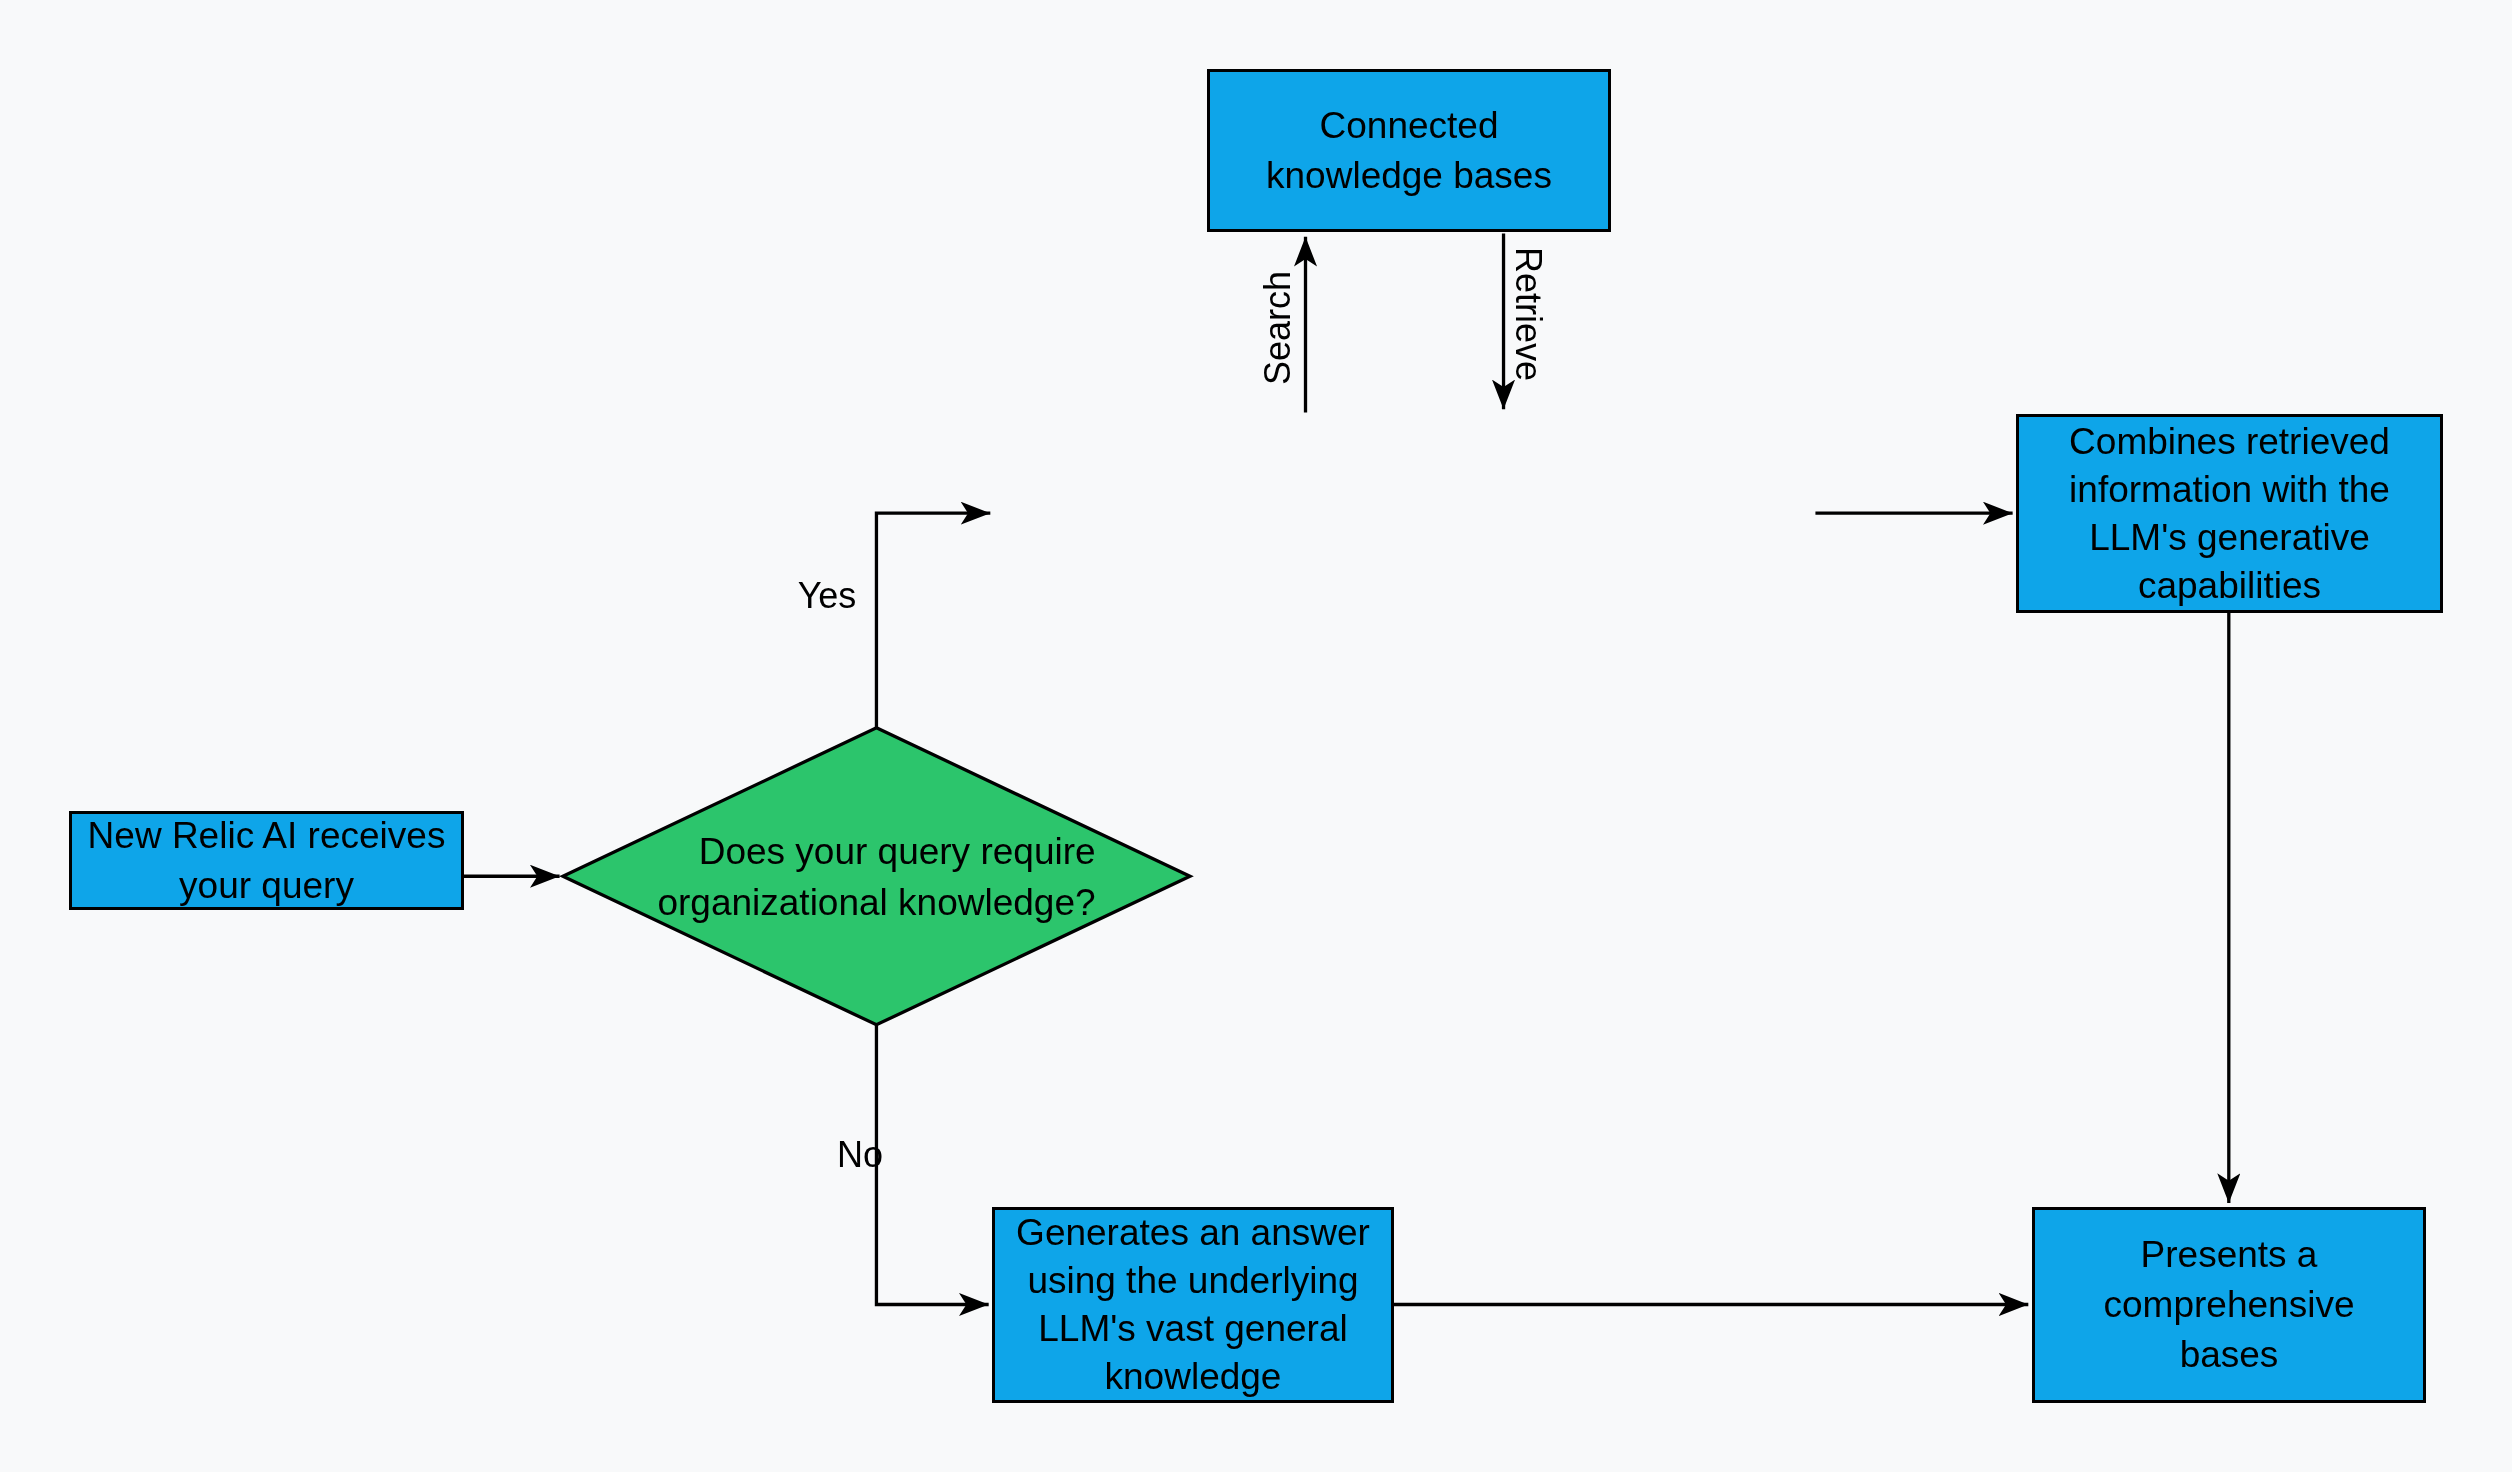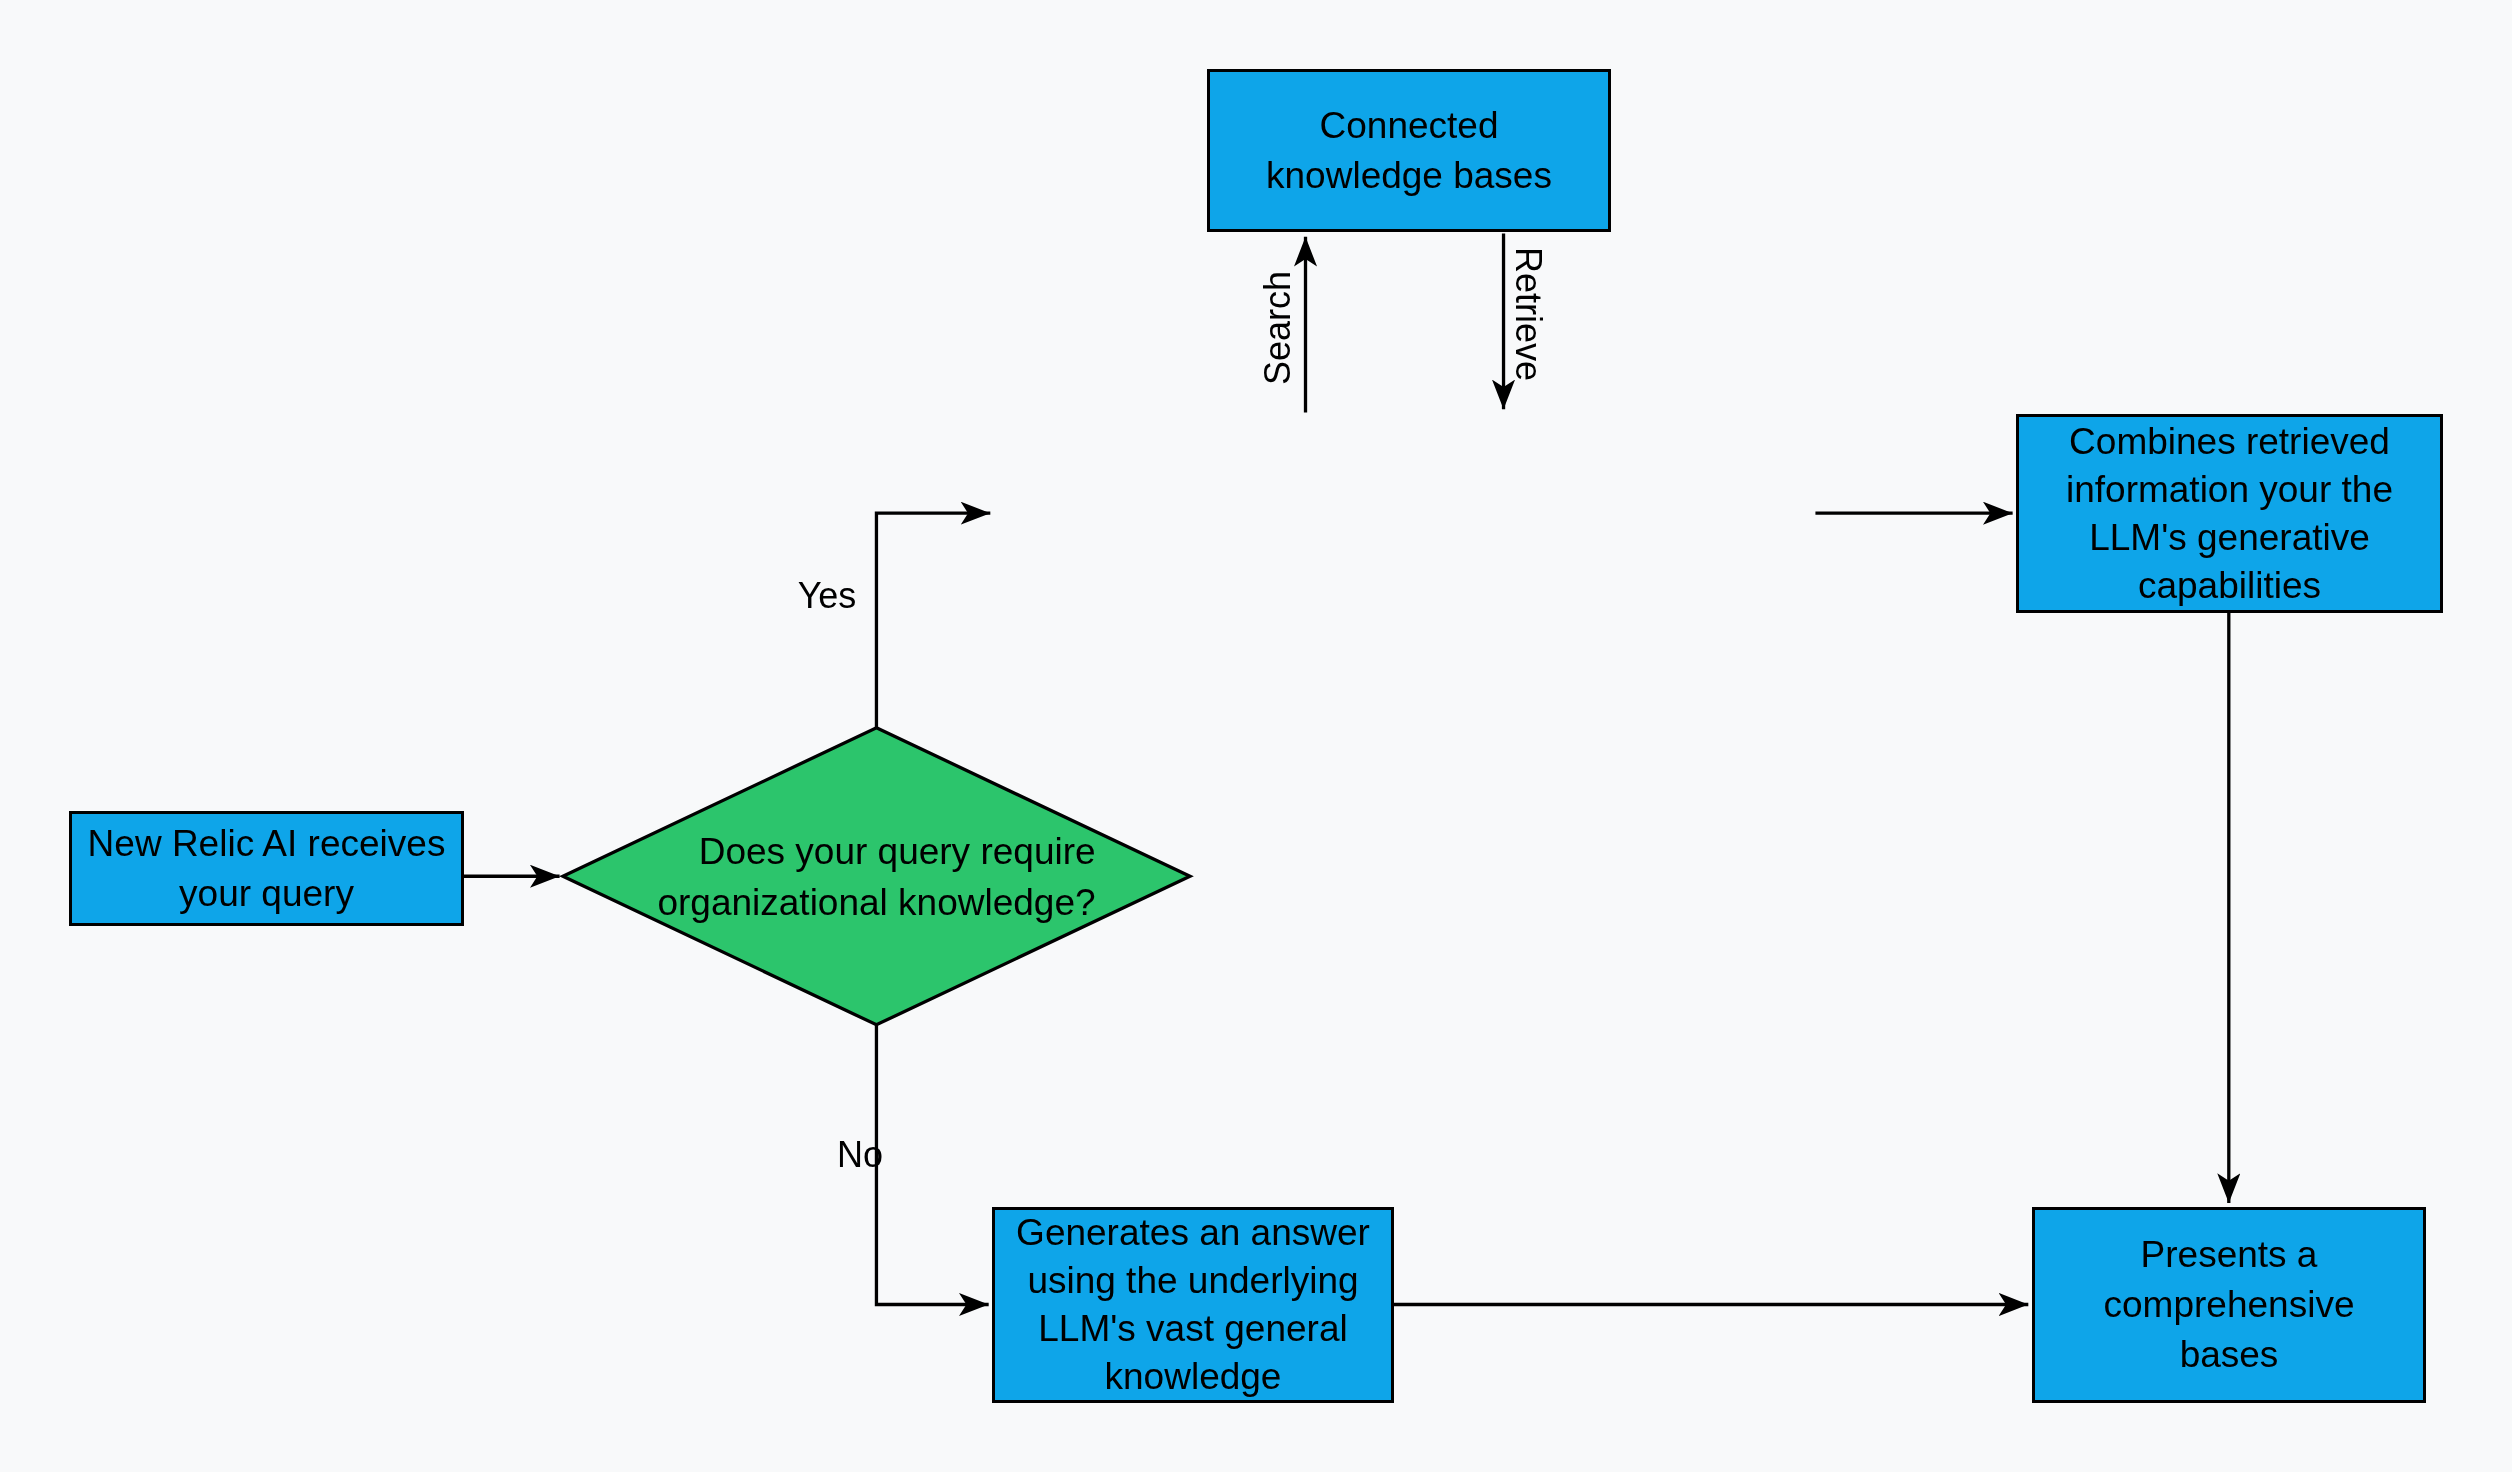--- a/index.html
+++ b/index.html
@@ -76,25 +76,25 @@
     <path d="M2701,743 L2701,1458" fill="none" stroke="#000" stroke-width="4" marker-end="url(#arrow)"></path>
 
     <path d="M1689,1581 L2458,1581" fill="none" stroke="#000" stroke-width="4" marker-end="url(#arrow)"></path>
   </svg>
 
   <div class="node" style="left:1207px;top:69px;width:404px;height:163px;">Connected
 knowledge bases</div>
 
 
   <div class="node" style="left:2016px;top:414px;width:427px;height:199px;line-height:48px;">Combines retrieved
-information your the
+information with the
 LLM's generative
 capabilities</div>
 
-  <div class="node" style="left:69px;top:811px;width:395px;height:115px;">New Relic AI receives
+  <div class="node" style="left:69px;top:811px;width:395px;height:99px;">New Relic AI receives
 your query</div>
 
   <div class="diamond-label" style="left:563px;top:728px;width:627px;height:297px;">Does your query require
 organizational knowledge?</div>
 
   <div class="node" style="left:992px;top:1207px;width:402px;height:196px;line-height:48px;">Generates an answer
 using the underlying
 LLM's vast general
 knowledge</div>
 

